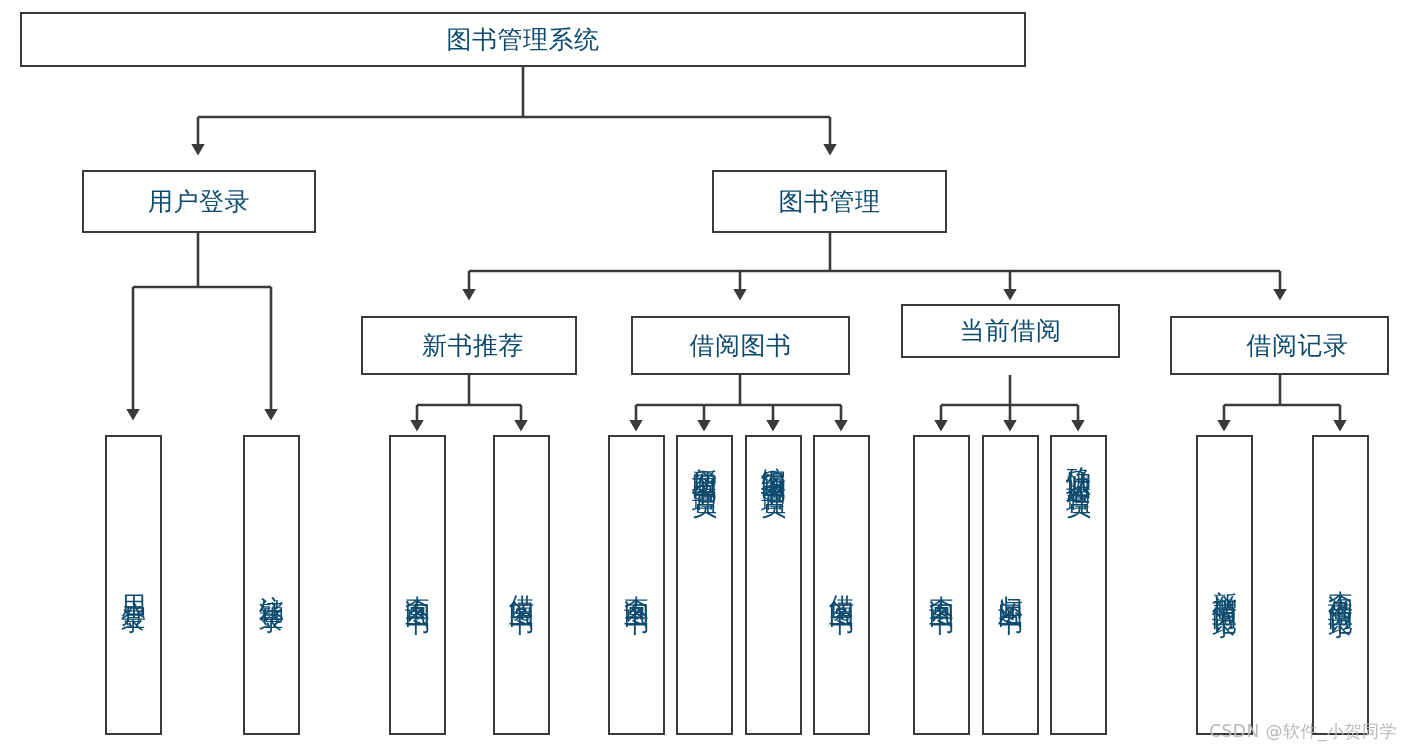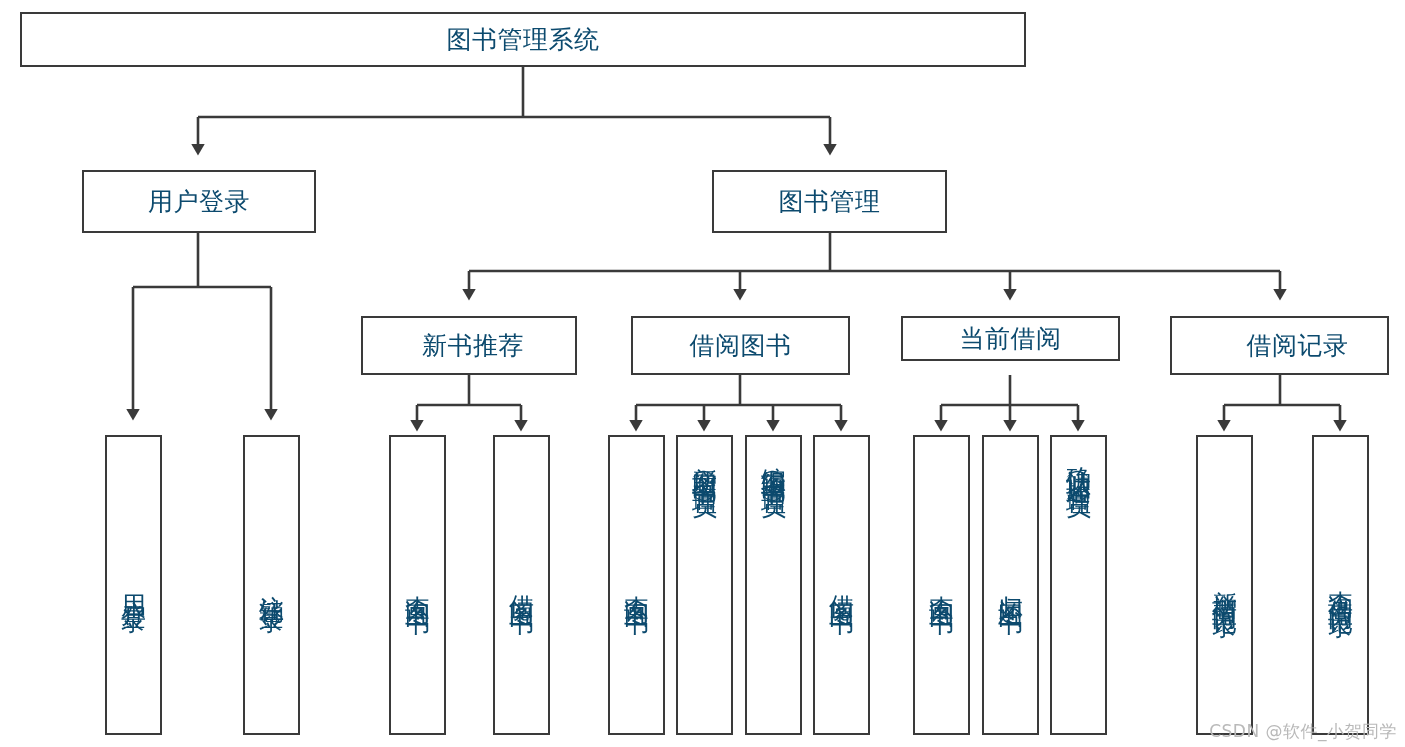--- a/index.html
+++ b/index.html
@@ -145,21 +145,21 @@
   <div class="node h" style="left:712px;top:170px;width:235px;height:63px;">
     <span class="lbl">图书管理</span>
   </div>
 
   <div class="node h" style="left:361px;top:316px;width:216px;height:59px;padding-left:8px;">
     <span class="lbl">新书推荐</span>
   </div>
   <div class="node h" style="left:631px;top:316px;width:219px;height:59px;">
     <span class="lbl">借阅图书</span>
   </div>
-  <div class="node h" style="left:901px;top:316px;width:219px;height:45px;">
+  <div class="node h" style="left:901px;top:304px;width:219px;height:54px;">
     <span class="lbl">当前借阅</span>
   </div>
   <div class="node h" style="left:1170px;top:316px;width:219px;height:59px;padding-left:36px;">
     <span class="lbl">借阅记录</span>
   </div>
 
   <div class="node v mid" style="left:105px;top:435px;width:57px;height:300px;">
     <span class="lbl">用户登录</span>
   </div>
   <div class="node v mid" style="left:243px;top:435px;width:57px;height:300px;">

